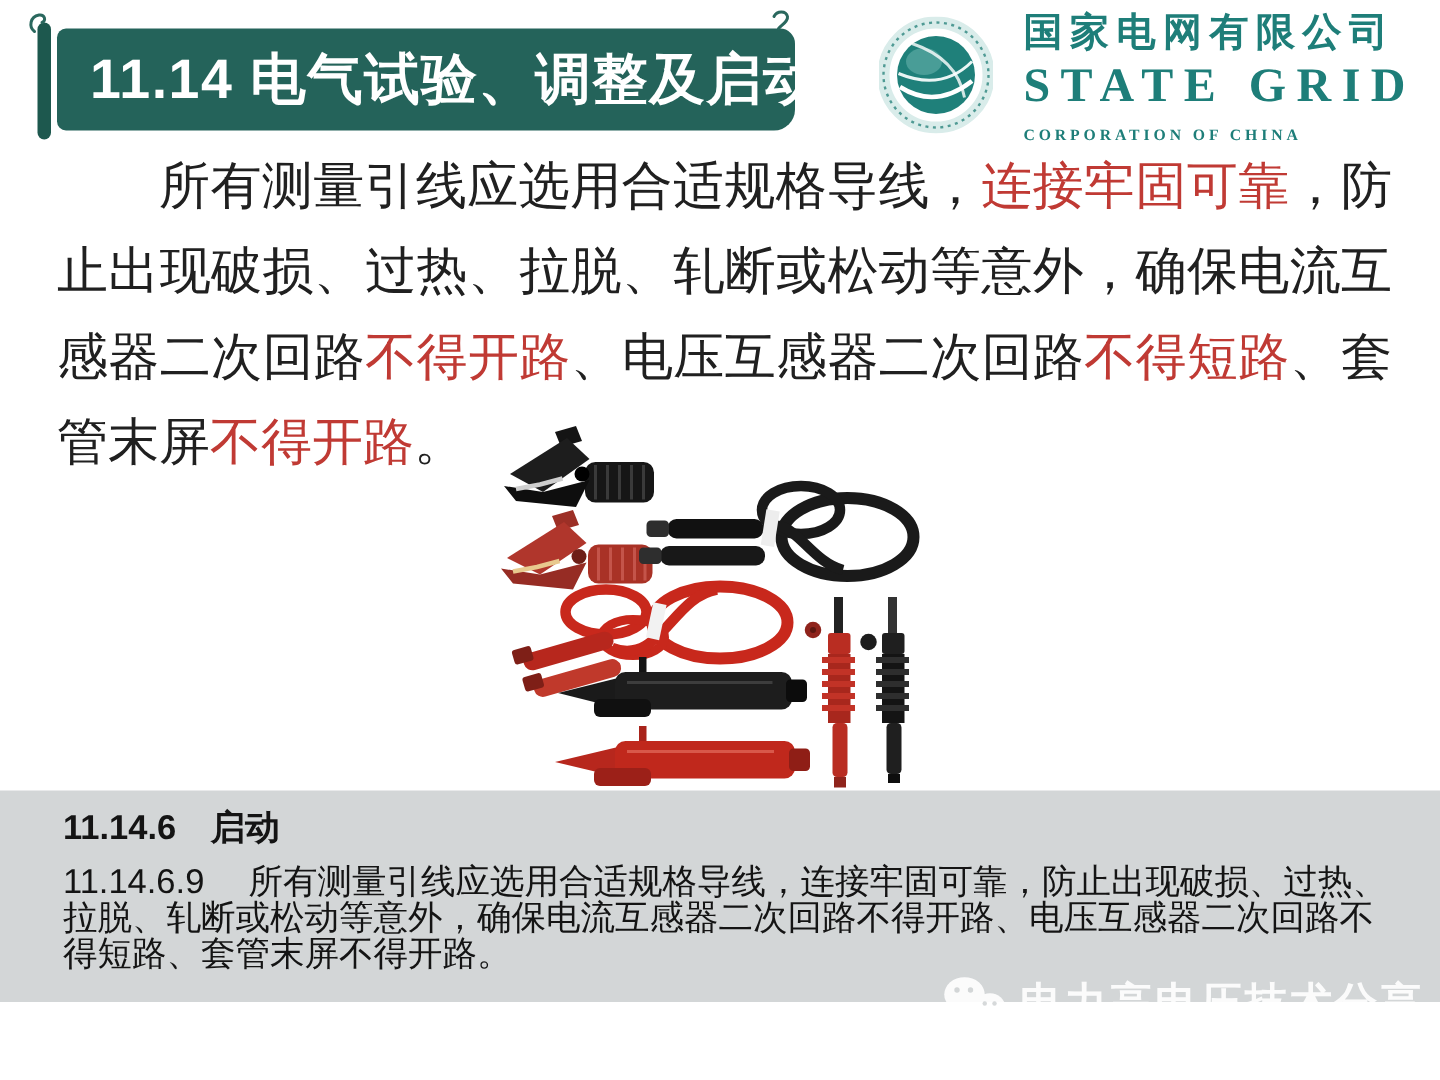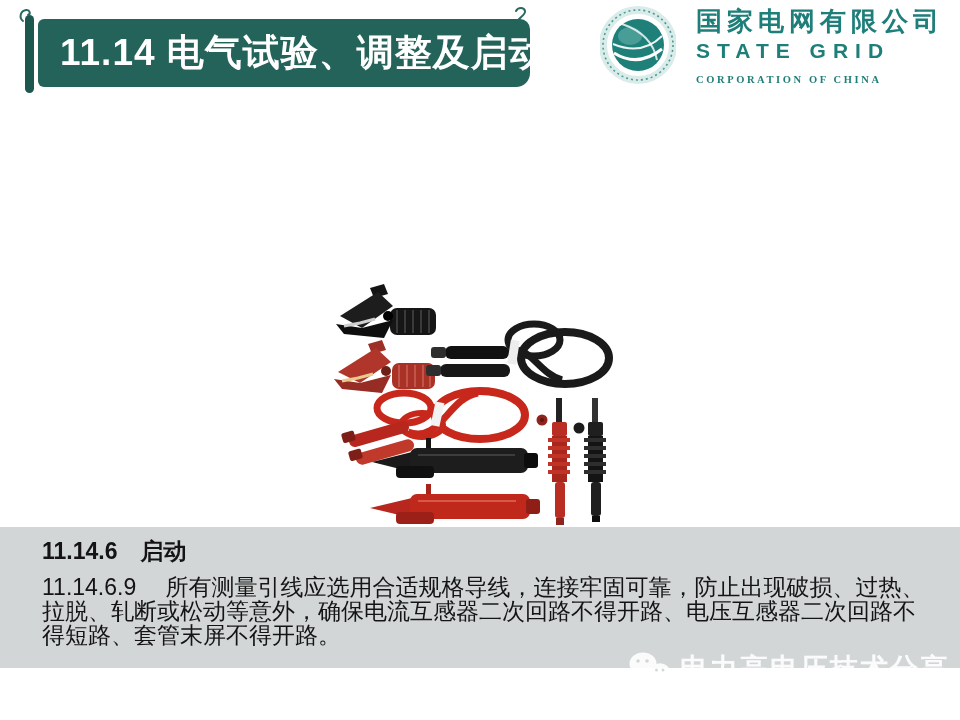--- a/index.html
+++ b/index.html
@@ -15,21 +15,21 @@
   .title-bar span{color:#ffffff;font-size:37px;font-weight:bold;letter-spacing:1px;
                   padding-left:10px;white-space:nowrap;margin-left:12px;}
   .curl{position:absolute;}
   .curl-left{left:18px;top:6px;}
   .curl-right{left:512px;top:5px;}
 
   
   .logo{position:absolute;right:16px;top:4px;display:flex;align-items:center;gap:20px;}
   .logo-text{display:flex;flex-direction:column;color:#1e7e79;}
   .logo-cn{font-size:26px;font-weight:bold;letter-spacing:5px;white-space:nowrap;}
-  .logo-en{font-family:Liberation Sans, sans-serif;font-size:21px;font-weight:bold;
+  .logo-en{font-family:Liberation Serif, serif;font-size:32px;font-weight:bold;
            letter-spacing:7px;white-space:nowrap;line-height:1.0;margin-top:1px;}
   .logo-sub{font-family:"Liberation Serif", serif;font-size:10.5px;font-weight:bold;
             letter-spacing:2.6px;white-space:nowrap;margin-top:13px;}
 
   
   .body-text{position:absolute;left:38px;top:96px;width:890px;margin:0;
              font-size:34px;line-height:57px;color:#202020;text-indent:68px;
              text-align:justify;}
   .body-text .r{color:#c03a34;}
   .body-text .t{color:#202020;}
@@ -37,21 +37,21 @@
   
   .photo{position:absolute;left:300px;top:280px;width:400px;height:250px;}
 
   
   .footer-panel{position:absolute;left:0;top:527px;width:960px;height:141px;
                 background:#d3d6d7;box-sizing:border-box;padding:9px 28px 0 42px;}
   .footer-heading{font-size:23px;font-weight:bold;color:#141414;margin-bottom:8px;}
   .footer-body{font-size:23px;line-height:24px;color:#141414;width:892px;}
 
   
-  .watermark{position:absolute;right:10px;top:650px;display:flex;align-items:center;
+  .watermark{position:absolute;right:10px;top:650px;display:flex;align-items:flex-start;
              gap:8px;opacity:0.92;}
   .watermark span{color:#ffffff;font-size:28px;font-weight:bold;letter-spacing:2px;
                   white-space:nowrap;}
 </style>
 </head>
 <body>
 
 <div class="slide">
 
   <div class="accent-bar"></div>
@@ -75,20 +75,21 @@
       <path d="M13,38 Q42,50 62,30" stroke="#e9f5f4" stroke-width="2" fill="none"></path>
       <path d="M22,18 Q52,28 57,54" stroke="#ffffff" stroke-width="2" fill="none" opacity="0.8"></path>
     </svg>
     <div class="logo-text">
       <div class="logo-cn">国家电网有限公司</div>
       <div class="logo-en">STATE GRID</div>
       <div class="logo-sub">CORPORATION OF CHINA</div>
     </div>
   </div>
 
+  <p class="body-text"><span class="t">所有测量引线应选用合适规格导线，</span><span class="r">连接牢固可靠</span><span class="t">，防止出现破损、过热、拉脱、轧断或松动等意外，确保电流互感器二次回路</span><span class="r">不得开路</span><span class="t">、电压互感器二次回路</span><span class="r">不得短路</span><span class="t">、套管末屏</span><span class="r">不得开路</span><span class="t">。</span></p>
 
   <svg class="photo" viewBox="0 0 400 250">
 
     <g>
       <rect x="90" y="28" width="46" height="27" rx="7" fill="#161616"></rect>
       <g stroke="#3a3a3a" stroke-width="2">
         <line x1="97" y1="30" x2="97" y2="53"></line>
           <line x1="105" y1="30" x2="105" y2="53"></line>
         <line x1="113" y1="30" x2="113" y2="53"></line>
           <line x1="121" y1="30" x2="121" y2="53"></line>

